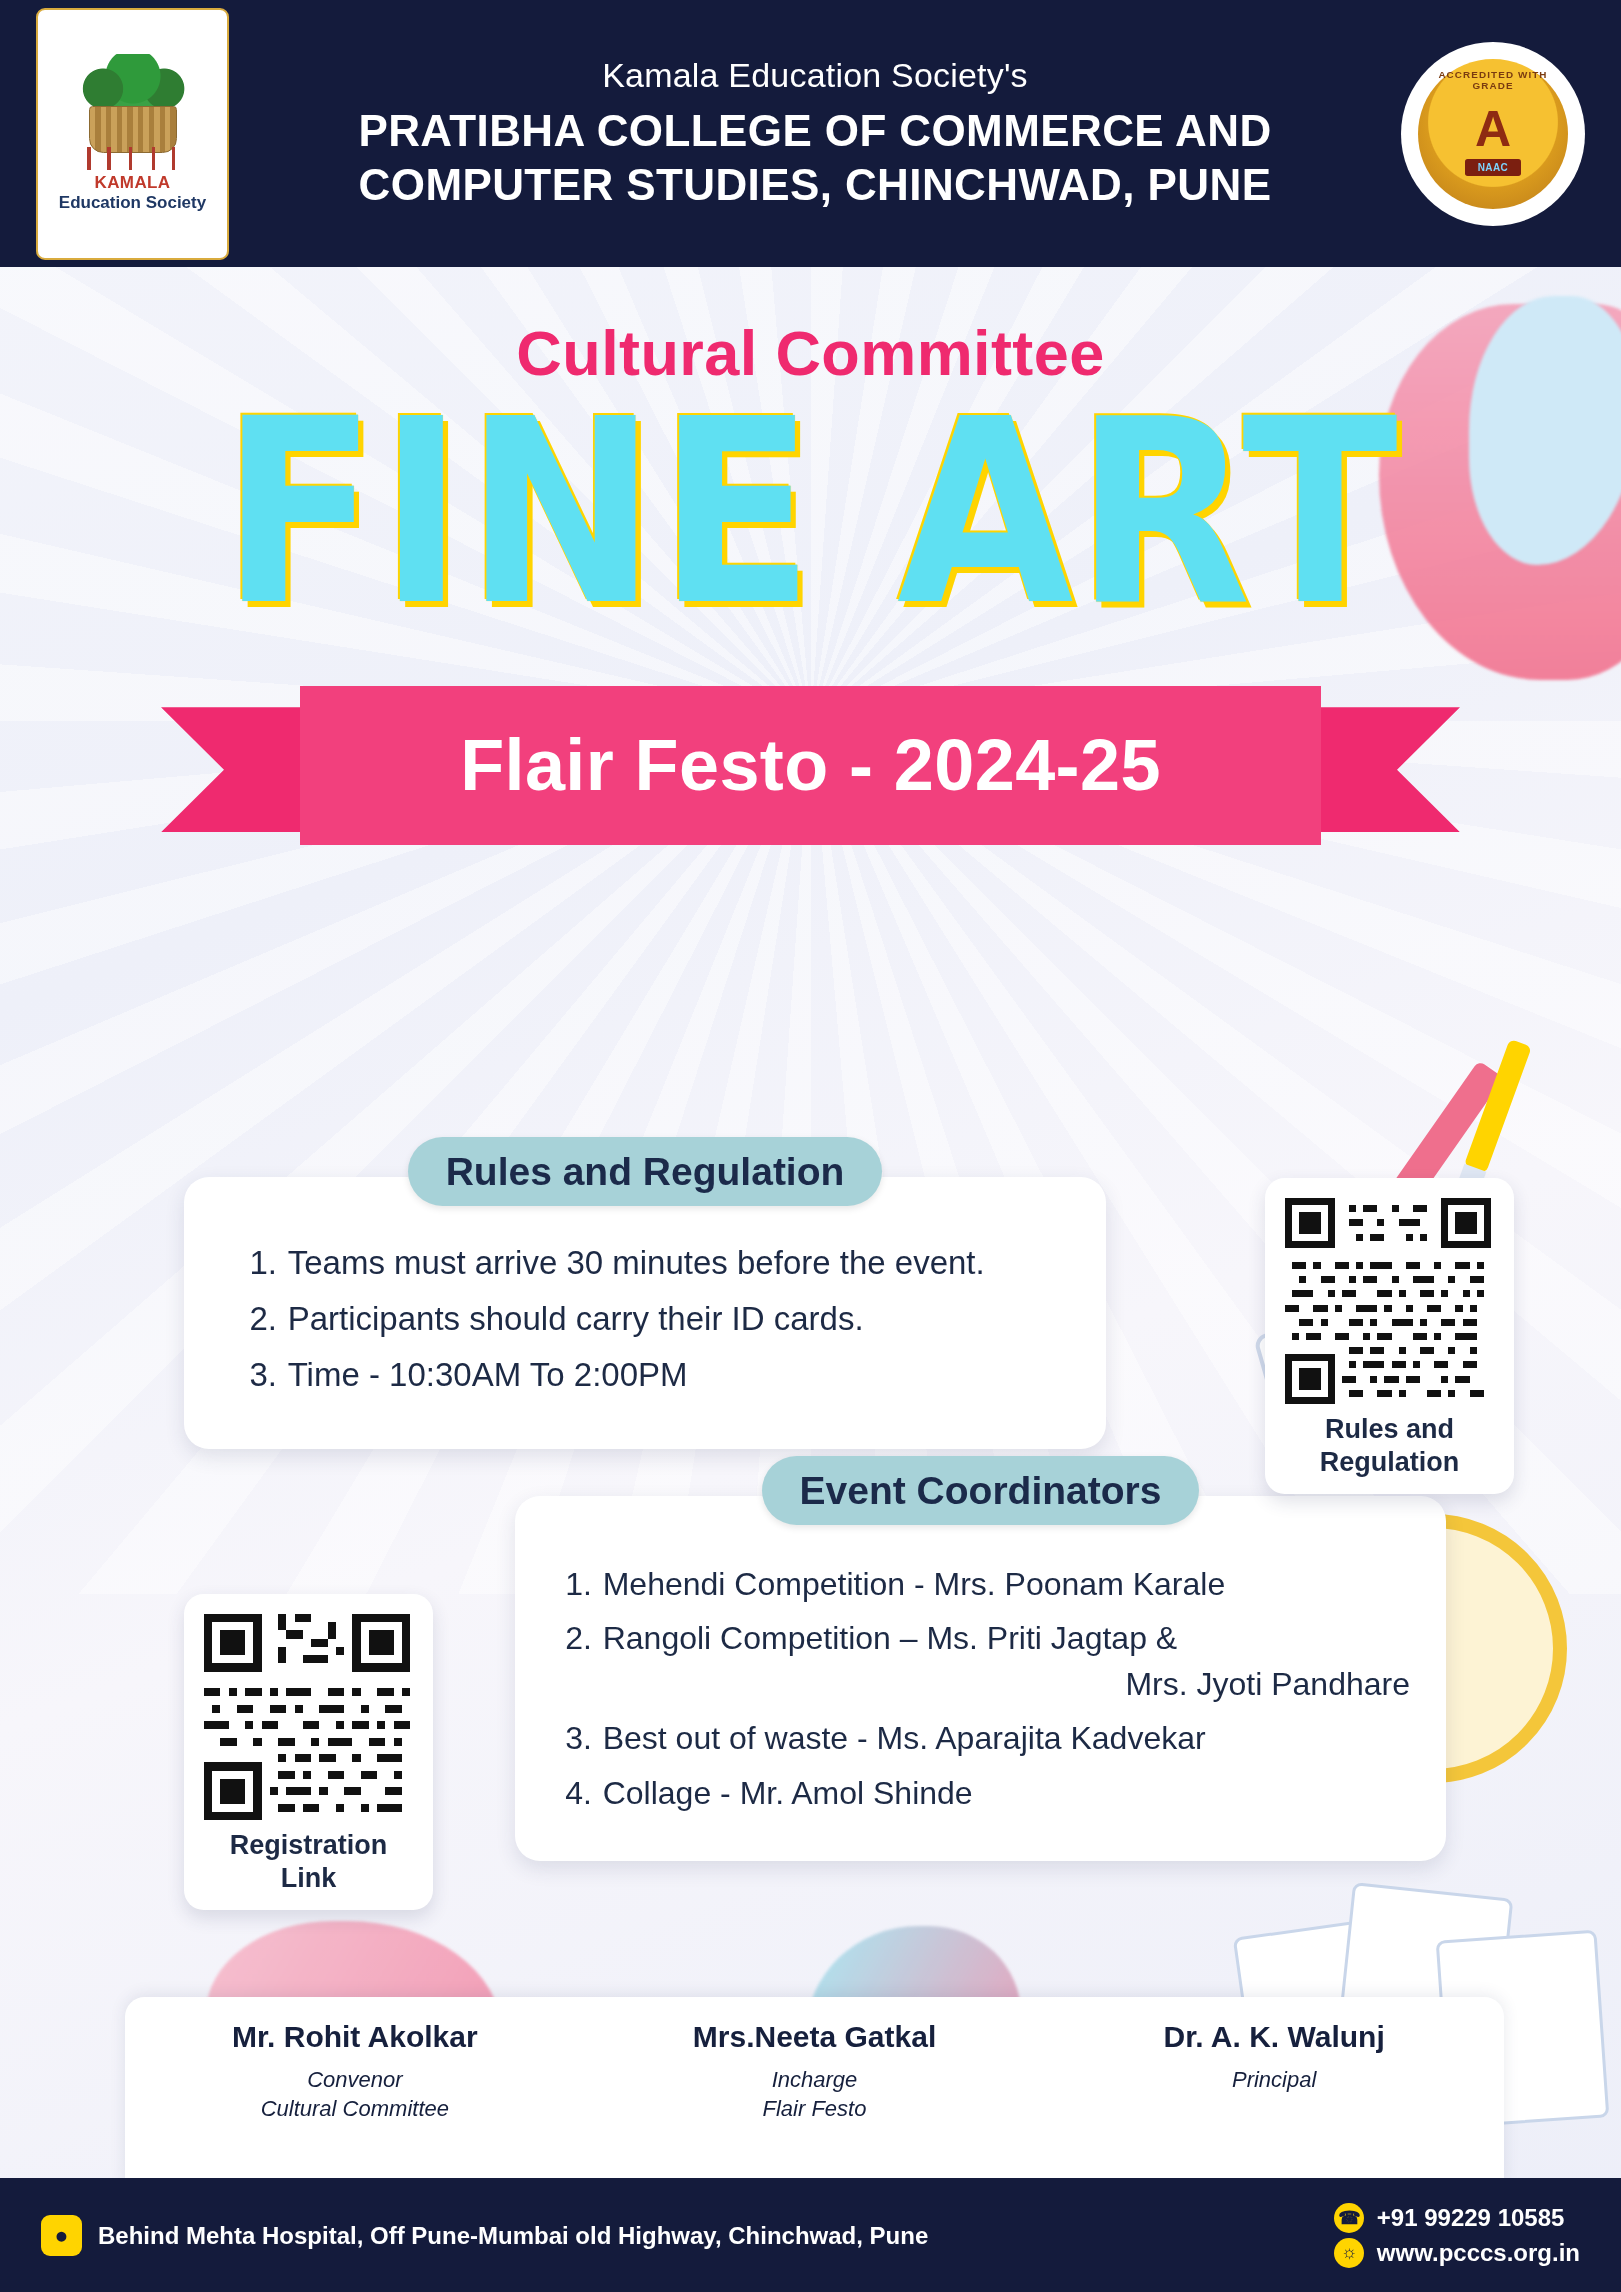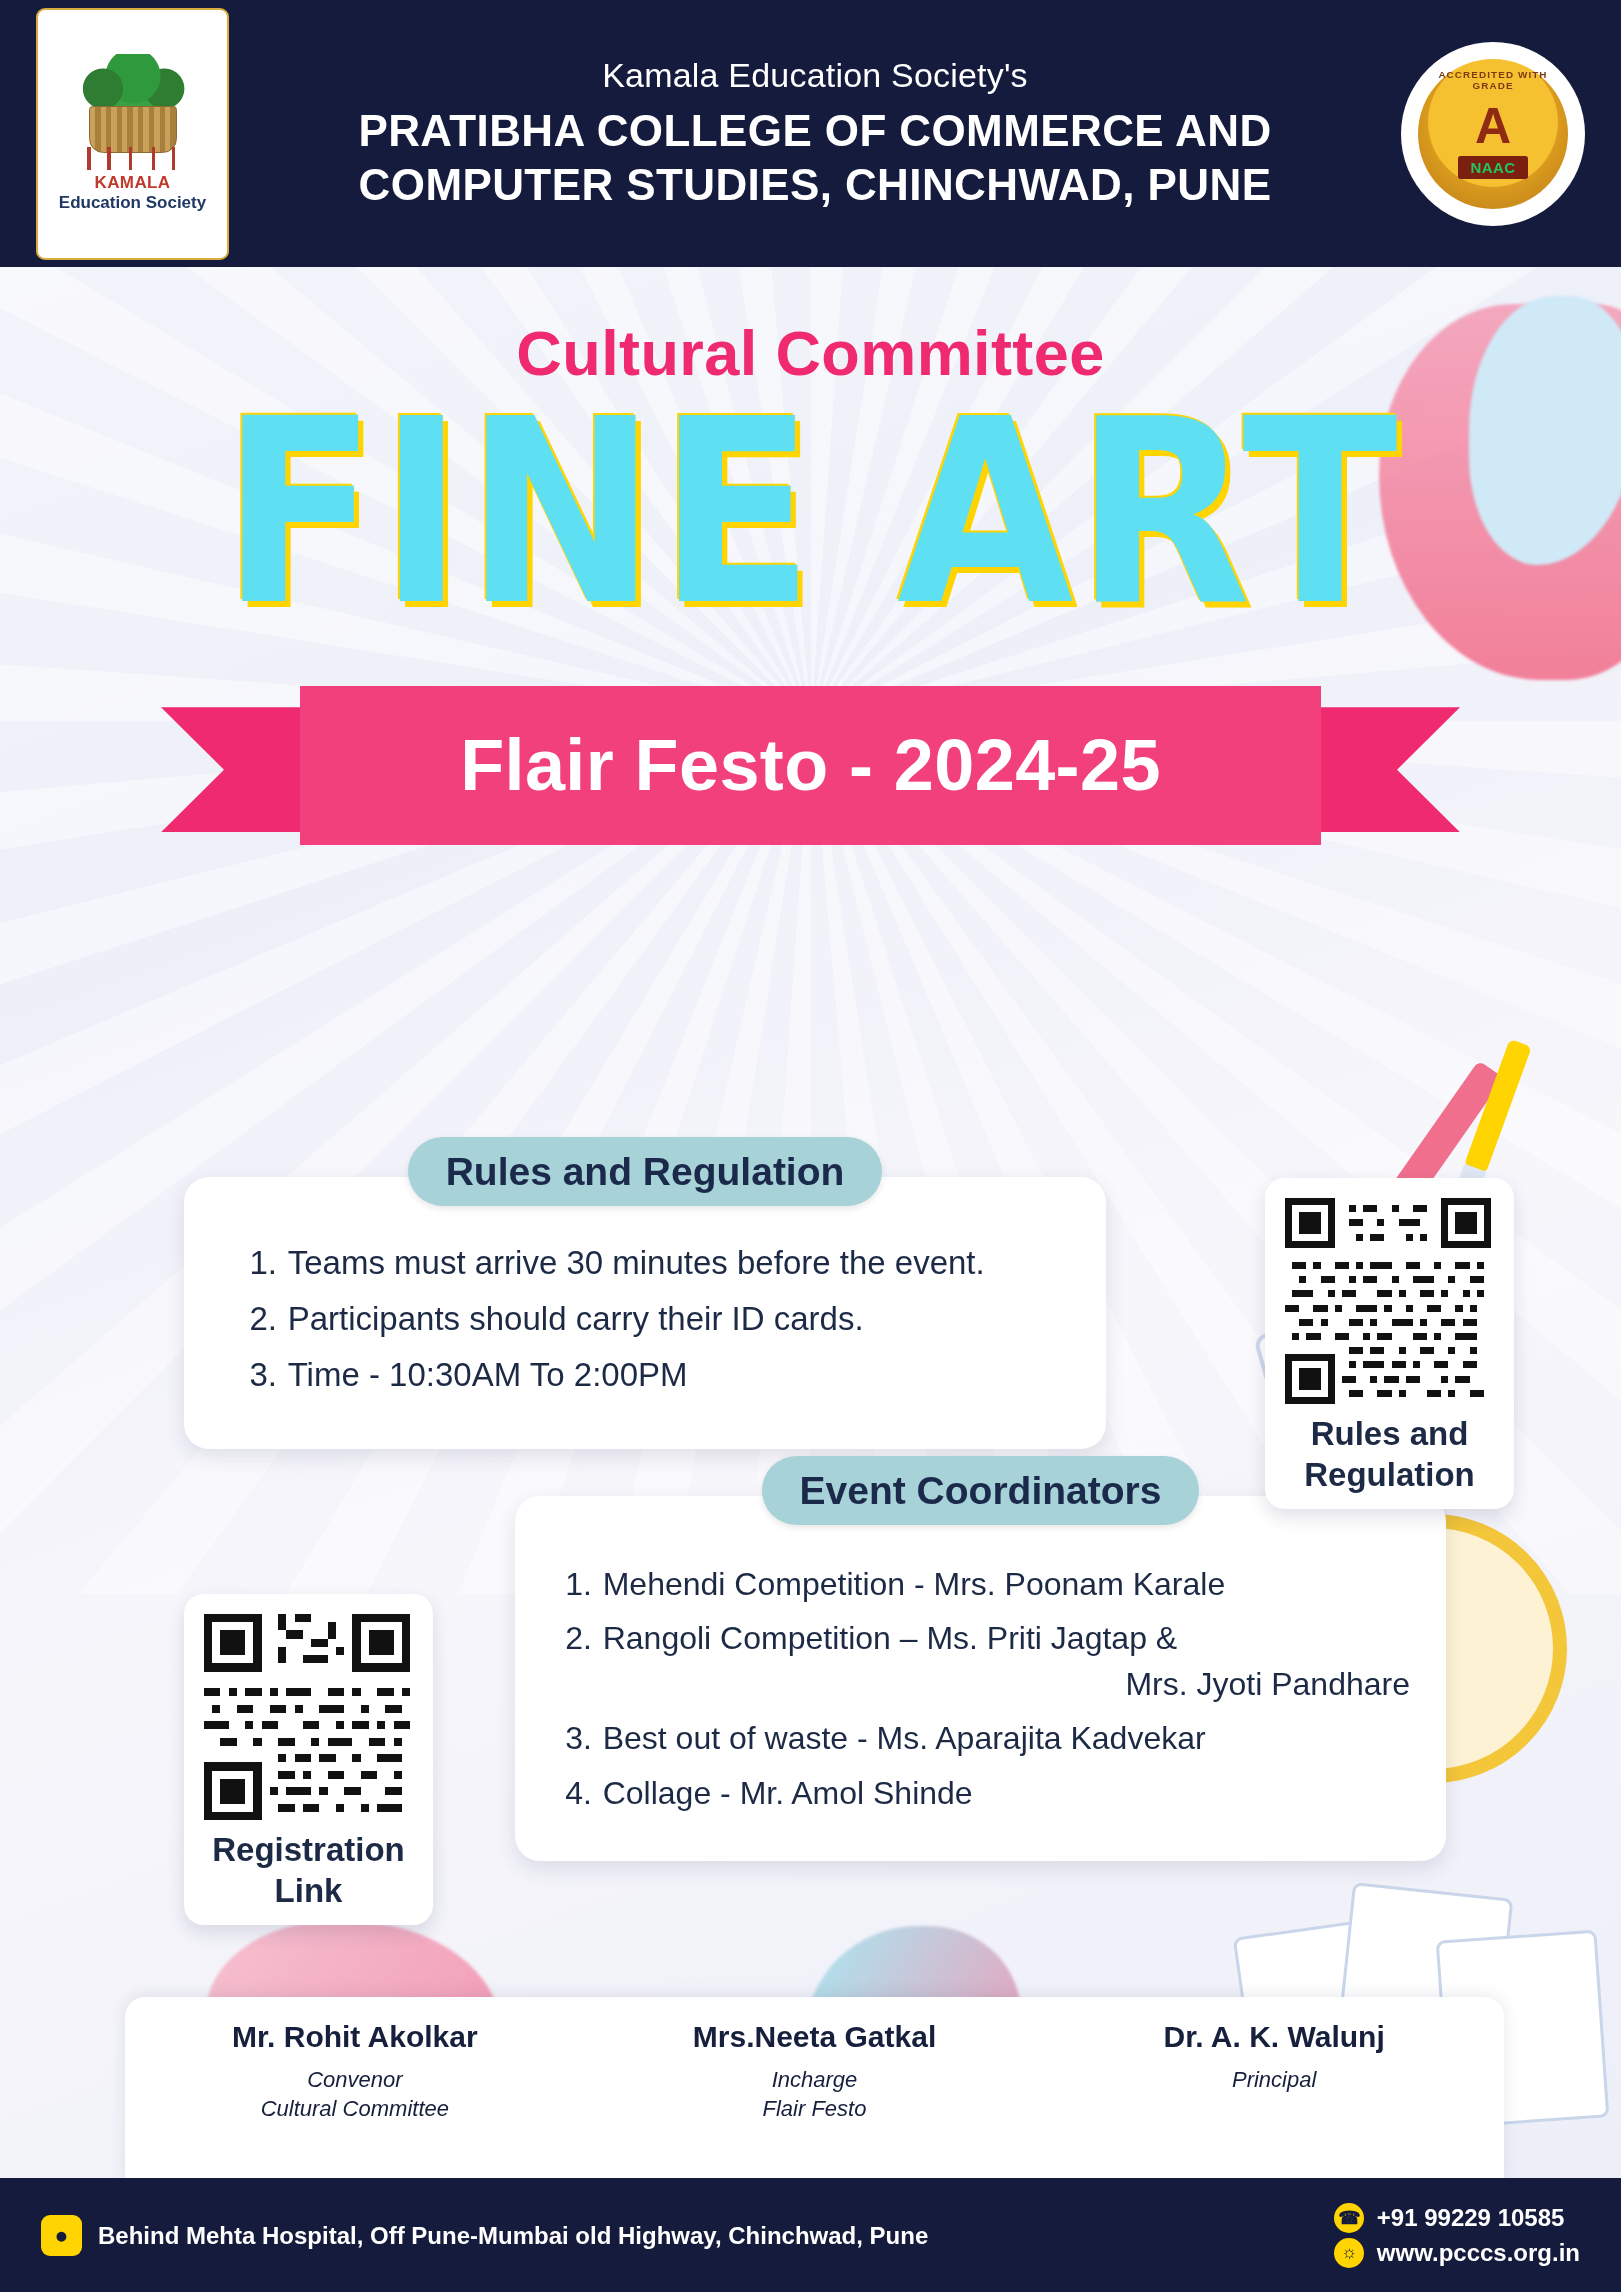--- a/index.html
+++ b/index.html
@@ -114,22 +114,22 @@
   .naac-arc {
     position:absolute; top: 10.7px; left: 0; right: 0;
     text-align:center; font-size: 9.9px; font-weight: bold; color: #7a3b10;
     letter-spacing: 1.1px;
   }
   .naac-grade {
     font-size: 50px; font-weight: bold; color:#8e2b12; line-height: 1; margin-top: 12.5px;
   }
   .naac-badge {
     margin-top: 5.4px;
-    background: #7b1f10; color: #22c55e; font-weight: bold;
-    font-size: 15px; padding: 2.7px 12.5px; border-radius: 2.7px;
+    background: #7b1f10; color: #7dd3fc; font-weight: bold;
+    font-size: 10px; padding: 2.7px 12.5px; border-radius: 2.7px;
     letter-spacing: 0.4px;
   }
 
   
   .cultural {
     position: relative; z-index: 4;
     text-align: center;
     margin-top: 50px;
     color: #ef2a6f;
     font-size: 63px;
@@ -214,21 +214,21 @@
   .rules-card { margin-top: -29px; padding: 63px 52px 41px 52px; }
 
   .qr-card {
     position: absolute; z-index: 6;
     background: #fff; border-radius: 19.7px;
     box-shadow: 0 7.2px 18px rgba(40,50,90,.14);
     padding: 19.7px 19.7px 14.3px 19.7px;
     text-align: center;
   }
   .qr-card .caption {
-    font-size: 33px; font-weight: bold; color: #1d2a45; line-height: 1.25; margin-top: 9px;
+    font-size: 27px; font-weight: bold; color: #1d2a45; line-height: 1.25; margin-top: 9px;
   }
   .qr-img { width: 206px; height: 206px; display: block; }
   .qr-rules { right: 107px; top: 1178px; width: 249px; }
   .qr-reg { left: 184px; top: 1594px; width: 249px; }
 
   .coord-block {
     position: absolute; left: 515px; top: 1456px; width: 931px; z-index: 4;
   }
   .coord-pill-row { text-align: center; position: relative; z-index: 6; }
   .coord-card { margin-top: -29px; padding: 66px 36px 36px 36px; }

